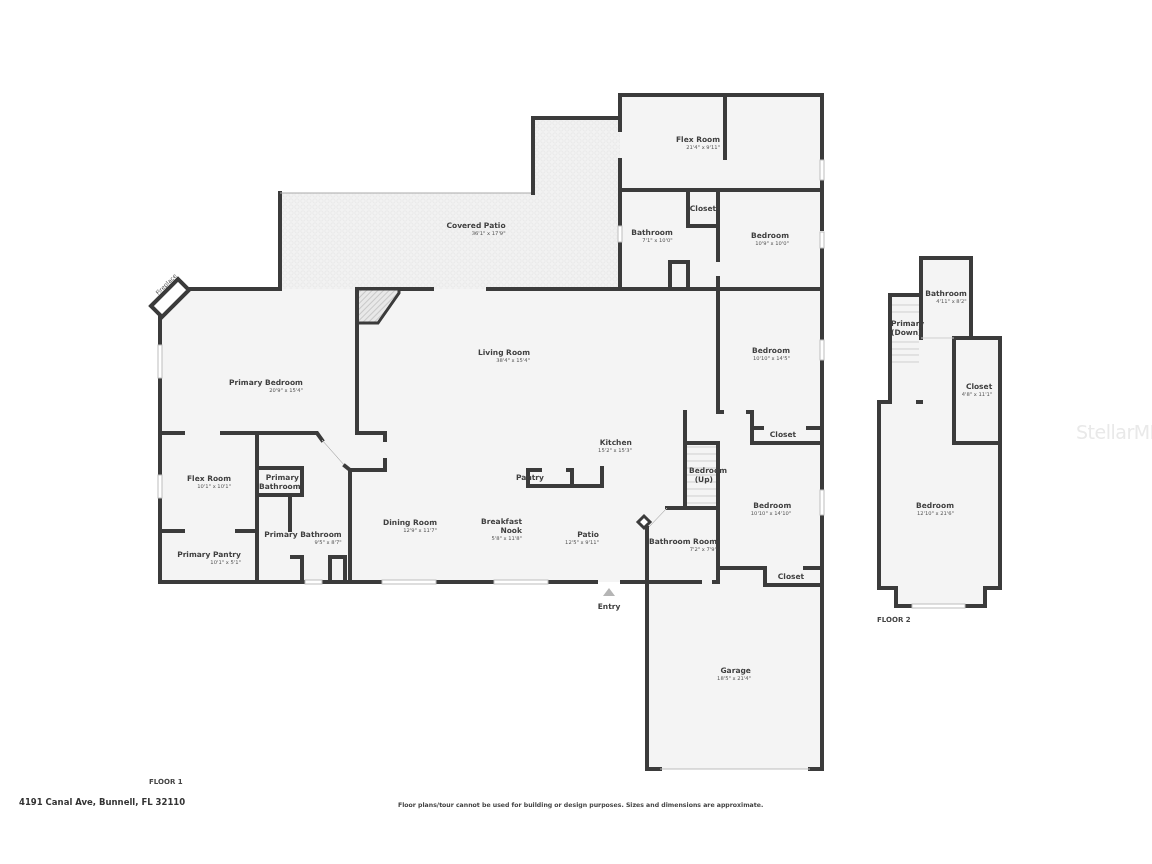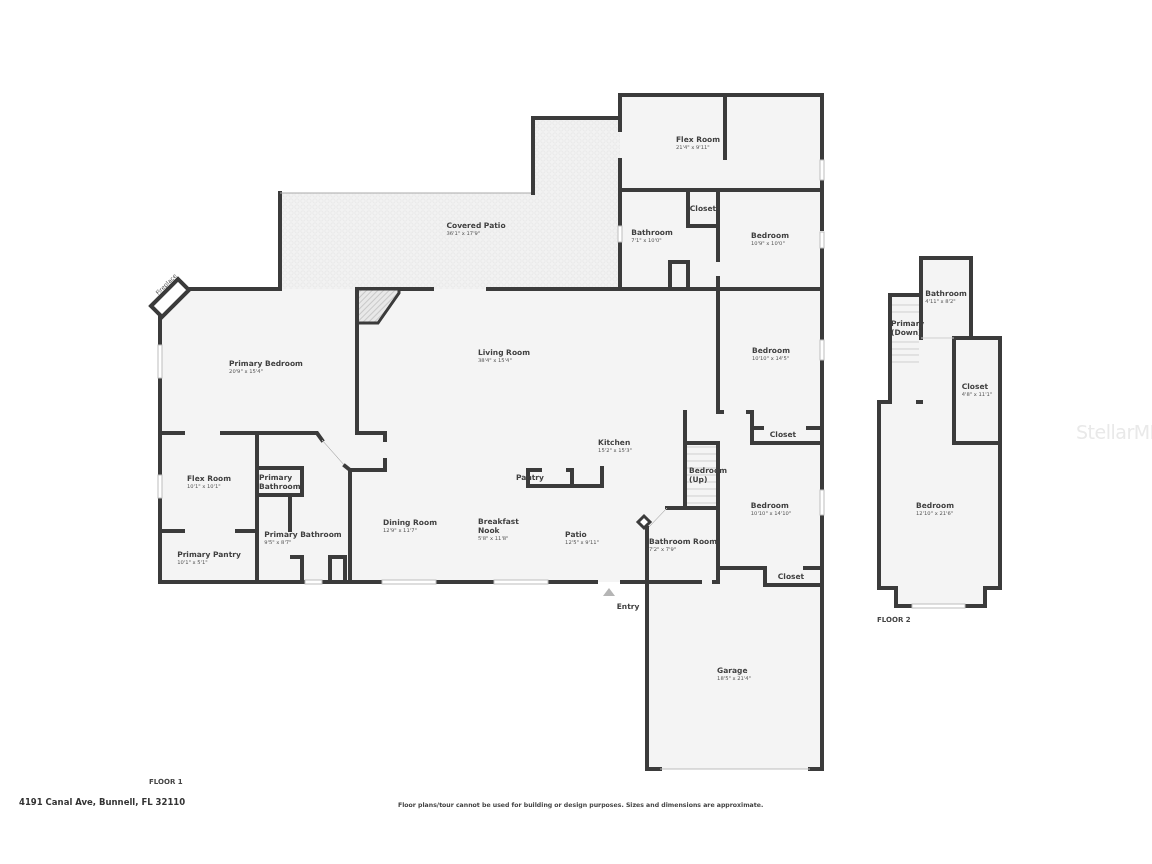--- a/index.html
+++ b/index.html
@@ -2,21 +2,21 @@
 <html><head>
 <meta charset="utf-8">
 <style>
   html, body { margin: 0; padding: 0; background: #ffffff; }
   body { width: 1152px; height: 864px; position: relative; overflow: hidden;
          font-family: "DejaVu Sans", sans-serif; color: #3a3a3a; }
   svg.plan { position: absolute; left: 0; top: 0; }
   .room { fill: #f4f4f4; }
   .wall { stroke: #3b3b3b; stroke-width: 4; fill: none; stroke-linecap: square; }
   .window { stroke: #bdbdbd; stroke-width: 1; fill: #ffffff; }
-  .lbl { position: absolute; transform: translate(-50%, -50%); text-align: left; white-space: nowrap; }
+  .lbl { position: absolute; transform: translate(-50%, -50%); text-align: right; white-space: nowrap; }
   .lbl .n { font-size: 7.5px; font-weight: bold; color: #3f3f3f; line-height: 9px; display: block; }
   .lbl .d { font-size: 5.2px; color: #555; line-height: 7px; display: block; }
   .floor-lbl { position: absolute; font-size: 7px; font-weight: bold; color: #444; text-align: right; }
   .address { position: absolute; left: 19px; top: 797px; font-size: 8.5px; font-weight: bold; color: #333; text-align: right; }
   .disclaimer { position: absolute; left: 398px; top: 801px; font-size: 6.2px; font-weight: bold; color: #444; }
   .watermark { position: absolute; left: 1076px; top: 421px; font-size: 19px; color: #e9e9e9; letter-spacing: -0.5px; }
   .fireplace-lbl { position: absolute; left: 154px; top: 291px; font-size: 6px; color: #555; transform: rotate(-45deg); transform-origin: left top; }
   .entry-arrow { position: absolute; left: 603px; top: 588px; width: 0; height: 0;
                  border-left: 6px solid transparent; border-right: 6px solid transparent; border-bottom: 8px solid #b5b5b5; }
 </style>
@@ -193,21 +193,21 @@
   </div>
 <div class="lbl" style="left:652px;top:236px">
     <span class="n">Bathroom</span>
     <span class="d">7'1" x 10'0"</span>
   </div>
 <div class="lbl" style="left:770px;top:239px">
     <span class="n">Bedroom</span>
     <span class="d">10'9" x 10'0"</span>
   </div>
 <div class="fireplace-lbl">Fireplace</div>
-<div class="lbl" style="left:266px;top:367px">
+<div class="lbl" style="left:266px;top:386px">
     <span class="n">Primary Bedroom</span>
     <span class="d">20'9" x 15'4"</span>
   </div>
 <div class="lbl" style="left:504px;top:356px">
     <span class="n">Living Room</span>
     <span class="d">38'4" x 15'4"</span>
   </div>
 <div class="lbl" style="left:771px;top:354px">
     <span class="n">Bedroom</span>
     <span class="d">10'10" x 14'5"</span>
@@ -262,21 +262,21 @@
   </div>
 <div class="lbl" style="left:791px;top:576px">
     <span class="n">Closet</span>
   </div>
 <div class="lbl" style="left:734px;top:674px">
     <span class="n">Garage</span>
     <span class="d">18'5" x 21'4"</span>
   </div>
 
 <div class="entry-arrow"></div>
-<div class="lbl" style="left:628px;top:606px">
+<div class="lbl" style="left:609px;top:606px">
     <span class="n">Entry</span>
   </div>
 
 <div class="lbl" style="left:946px;top:297px">
     <span class="n">Bathroom</span>
     <span class="d">4'11" x 8'2"</span>
   </div>
 <div class="lbl" style="left:905px;top:328px;width:28px;white-space:normal">
     <span class="n">Primary (Down)</span>
   </div>

